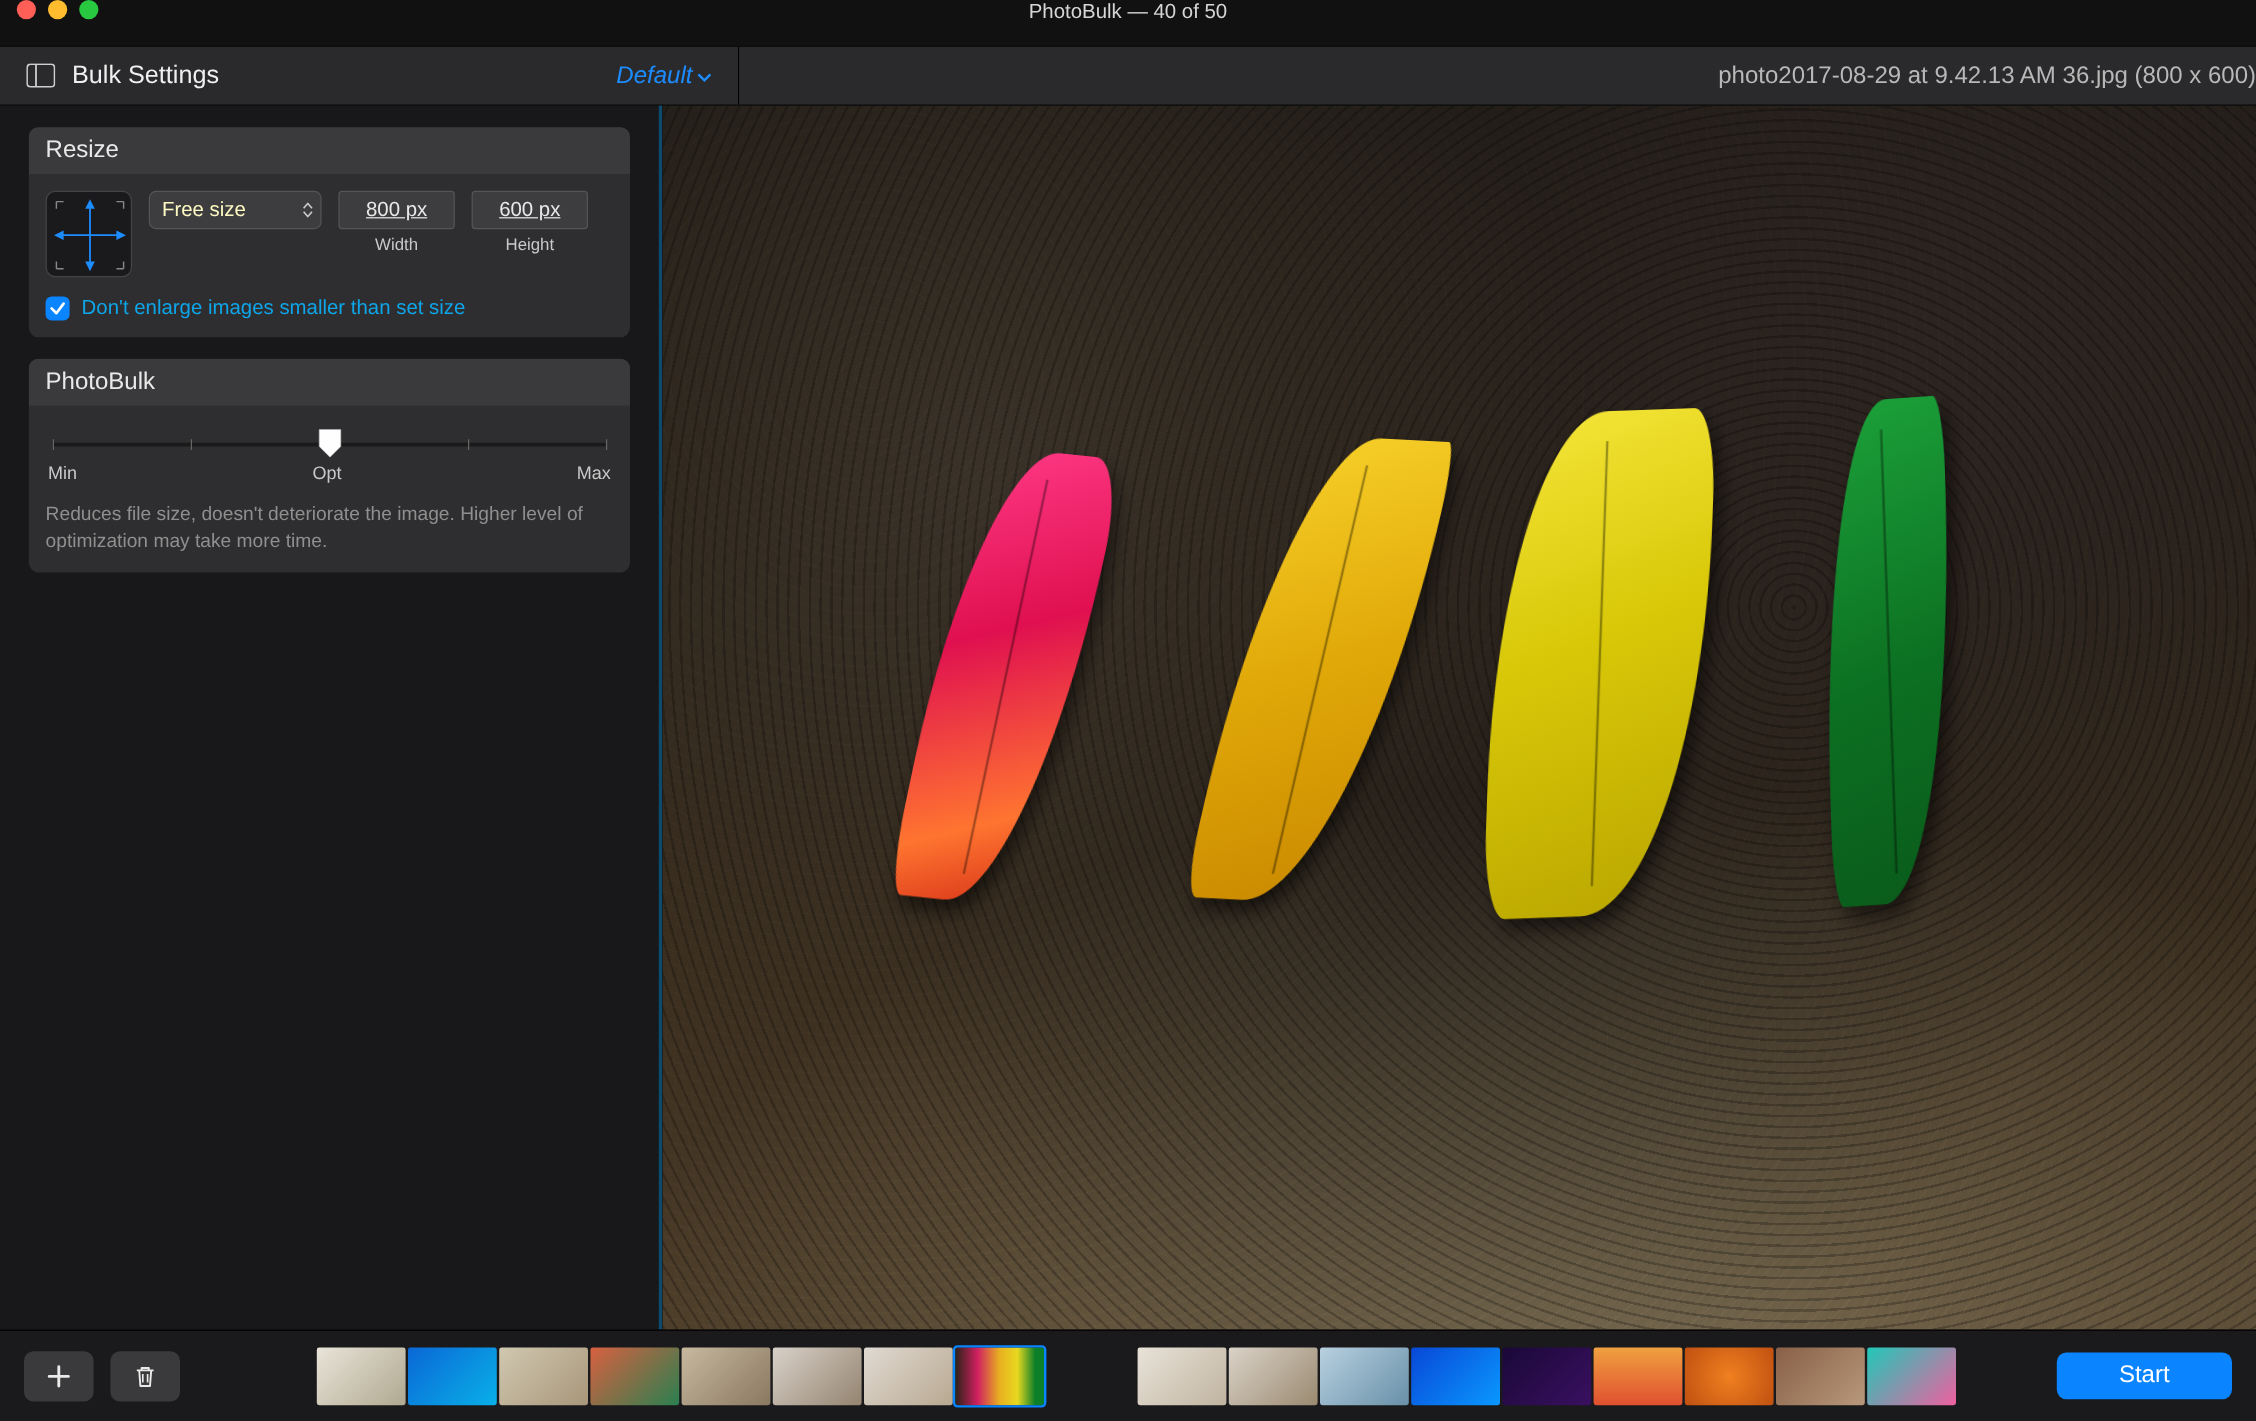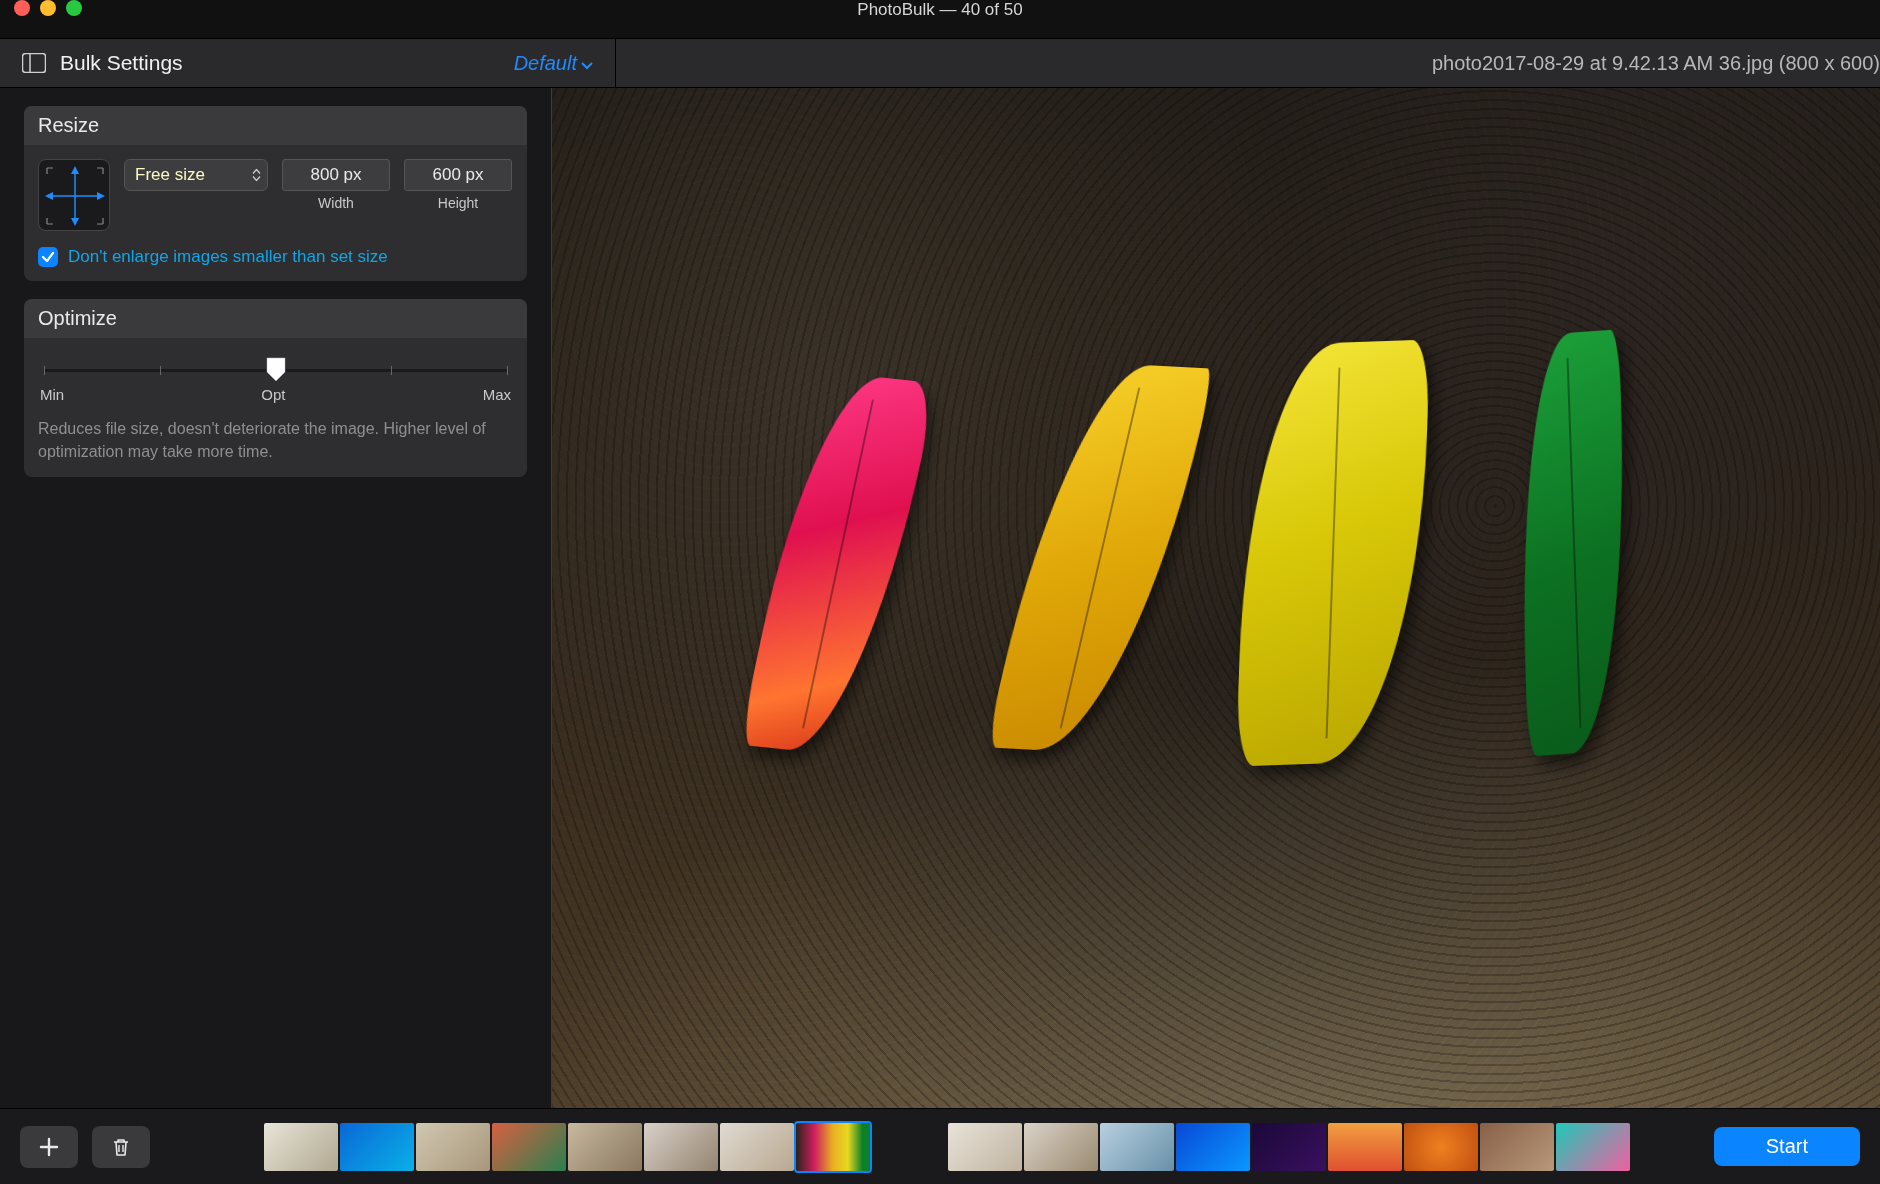--- a/index.html
+++ b/index.html
@@ -93,21 +93,21 @@
 
   
   .body {
     flex: 1;
     display: flex;
     min-height: 0;
   }
   .sidebar {
     width: 552px;
     background: #18181a;
-    border-right: 1px solid #0c4a6e;
+    border-right: 3px solid #0c4a6e;
     padding: 18px 24px;
   }
   .panel {
     background: #2e2e30;
     border-radius: 8px;
     margin-bottom: 18px;
     overflow: hidden;
   }
   .panel-head {
     background: #3a3a3c;
@@ -156,25 +156,26 @@
   }
   .fld { display: flex; flex-direction: column; align-items: center; gap: 4px; }
   .numbox {
     background: #3d3d3f;
     border: 1px solid #555;
     border-radius: 3px;
     color: #e9e9e9;
     padding: 4px 10px;
     font-size: 17px;
     height: 32px;
-    width: 108px;
+    width: 97px;
     text-align: center;
     display: flex;
     align-items: center;
     justify-content: center;
+    text-decoration: underline;
   }
   .fld-label { font-size: 14px; color: #c9c9c9; }
 
   .check-row {
     display: flex;
     align-items: center;
     gap: 10px;
     margin-top: 16px;
   }
   .checkbox {
@@ -410,21 +411,21 @@
               <svg width="14" height="14" viewBox="0 0 14 14">
                   <path d="M2 7 L6 11 L12 3" fill="none" stroke="#fff" stroke-width="2.2" stroke-linecap="round" stroke-linejoin="round"></path>
                 </svg>
             </div>
             <div class="check-label">Don't enlarge images smaller than set size</div>
           </div>
         </div>
       </div>
 
       <div class="panel">
-        <div class="panel-head">Optimize</div>
+        <div class="panel-head">PhotoBulk</div>
         <div class="panel-body">
           <div class="slider-wrap">
             <div class="slider-track">
               <div class="track-line"></div>
               <div class="tick" style="left:0%"></div>
               <div class="tick" style="left:25%"></div>
               <div class="tick" style="left:50%"></div>
               <div class="tick" style="left:75%"></div>
               <div class="tick" style="left:100%"></div>
               <div class="thumb" style="left:50%">

